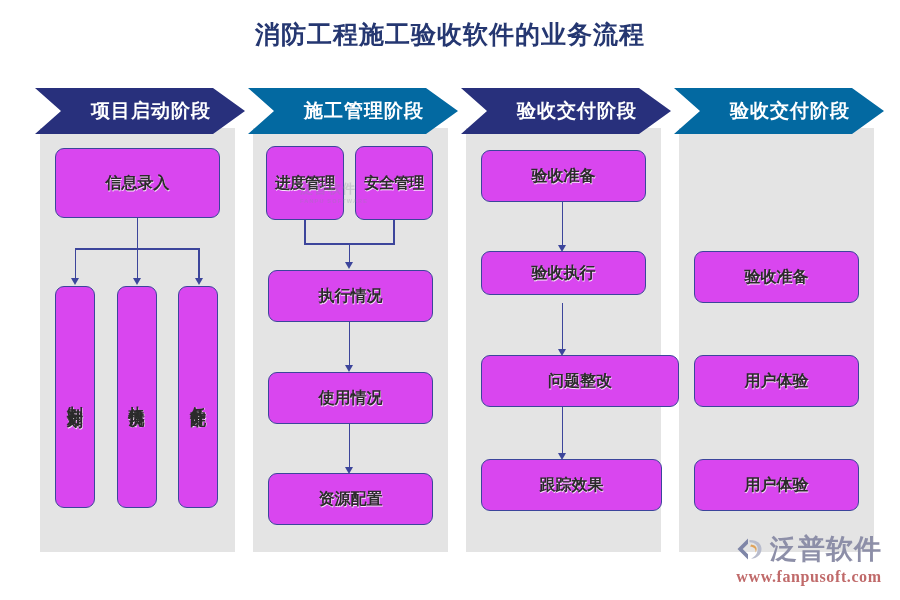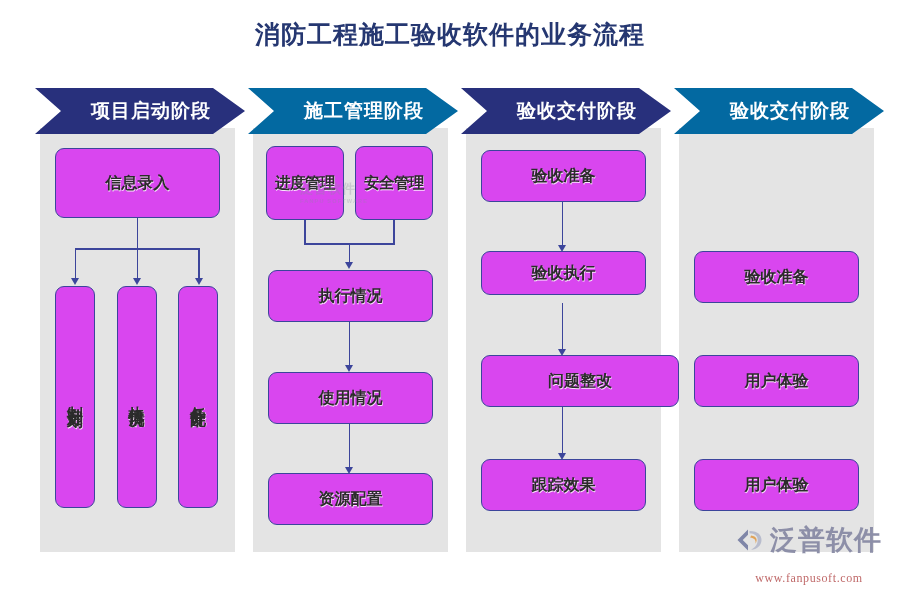--- a/index.html
+++ b/index.html
@@ -166,26 +166,26 @@
     margin-right: 4px;
   }
   .logo-name {
     font-size: 27px;
     font-weight: bold;
     color: #8d8fa8;
     letter-spacing: 1px;
     line-height: 1;
   }
   .logo-url {
-    font-size: 12px;
+    font-size: 16px;
     color: #c06a6a;
     letter-spacing: 0.6px;
-    margin-top: 16px;
+    margin-top: 4px;
     font-family: "Liberation Serif", "DejaVu Serif", serif;
-    font-weight: normal;
+    font-weight: bold;
   }
 </style>
 </head>
 <body>
 
 <div class="page-title">消防工程施工验收软件的业务流程</div>
 
 <div class="flow">
 
   <div class="stage s0">
@@ -275,21 +275,21 @@
     </div>
     <div class="conn v" style="left:100.6px; top:215px; height:48px;"></div>
     <div class="arrowhead" style="left:97px; top:261px;"></div>
 
     <div class="node" style="left:20px; top:267px; width:198px; height:52px;">
       <span class="node-label">问题整改</span>
     </div>
     <div class="conn v" style="left:100.6px; top:319px; height:48px;"></div>
     <div class="arrowhead" style="left:97px; top:365px;"></div>
 
-    <div class="node" style="left:20px; top:371px; width:165px; height:52px;">
+    <div class="node" style="left:20px; top:371px; width:181px; height:52px;">
       <span class="node-label">跟踪效果</span>
     </div>
   </div>
 
   <div class="stage s3">
     <div class="stage-panel"></div>
 
     <div class="stage-banner gold">
       <span class="stage-banner-label">验收交付阶段</span>
     </div>

